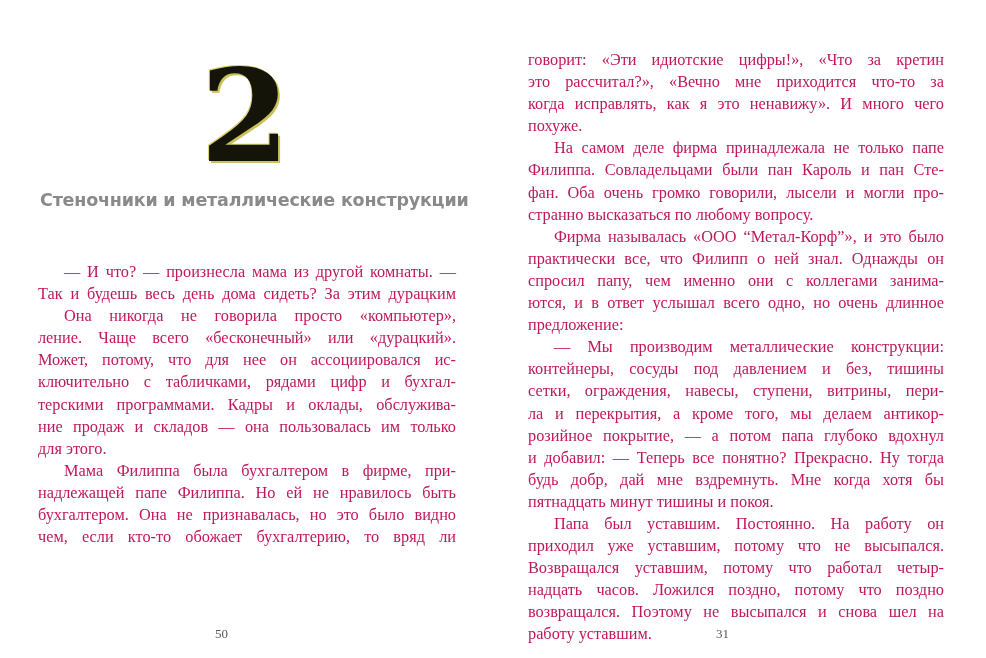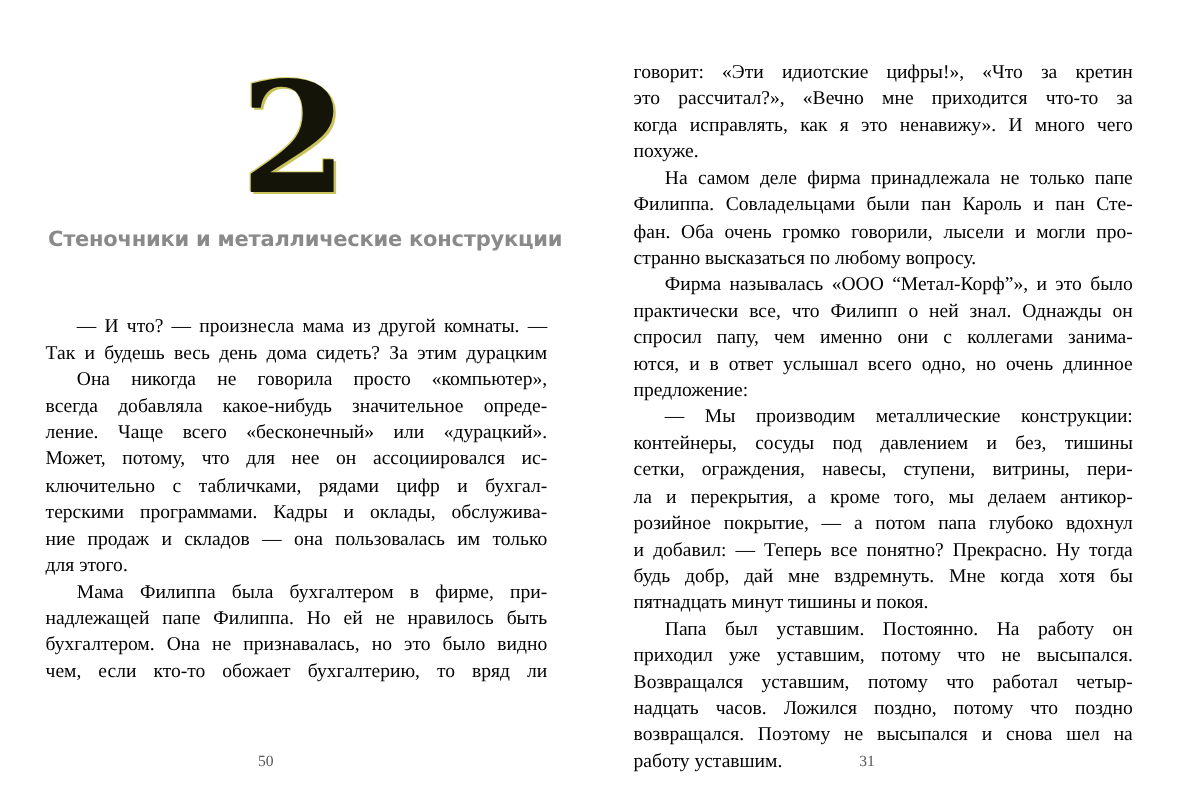--- a/index.html
+++ b/index.html
@@ -47,21 +47,21 @@
       font-size: 17.5px;
       color: #8a8a8a;
       letter-spacing: -0.2px;
       white-space: nowrap;
     }
     .text-block {
       position: absolute;
       font-family: "Liberation Serif", "DejaVu Serif", serif;
       font-size: 16.3px;
       line-height: 22.1px;
-      color: #000000;
+      color: #be185d;
     }
     .text-left { left: 38px; top: 261px; width: 418px; }
     .text-right { left: 35px; top: 49px; width: 416px; }
     .line {
       display: block;
       white-space: nowrap;
       text-align: justify;
       text-align-last: justify;
       height: 22.1px;
       overflow: visible;
@@ -85,21 +85,20 @@
 </head>
 <body>
 
 <div class="page page-left">
   <div class="chapter-number">2</div>
   <div class="chapter-title">Стеночники и металлические конструкции</div>
   <div class="text-block text-left" id="left-text">
       <span class="line indent">— И что? — произнесла мама из другой комнаты. —</span>
       <span class="line">Так и будешь весь день дома сидеть? За этим дурацким</span>
       <span class="line indent">Она никогда не говорила просто «компьютер»,</span>
-      <span class="line">всегда добавляла какое-нибудь значительное опреде-</span>
       <span class="line">ление. Чаще всего «бесконечный» или «дурацкий».</span>
       <span class="line">Может, потому, что для нее он ассоциировался ис-</span>
       <span class="line">ключительно с табличками, рядами цифр и бухгал-</span>
       <span class="line">терскими программами. Кадры и оклады, обслужива-</span>
       <span class="line">ние продаж и складов — она пользовалась им только</span>
       <span class="line last">для этого.</span>
       <span class="line indent">Мама Филиппа была бухгалтером в фирме, при-</span>
       <span class="line">надлежащей папе Филиппа. Но ей не нравилось быть</span>
       <span class="line">бухгалтером. Она не признавалась, но это было видно</span>
       <span class="line">чем, если кто-то обожает бухгалтерию, то вряд ли</span>

